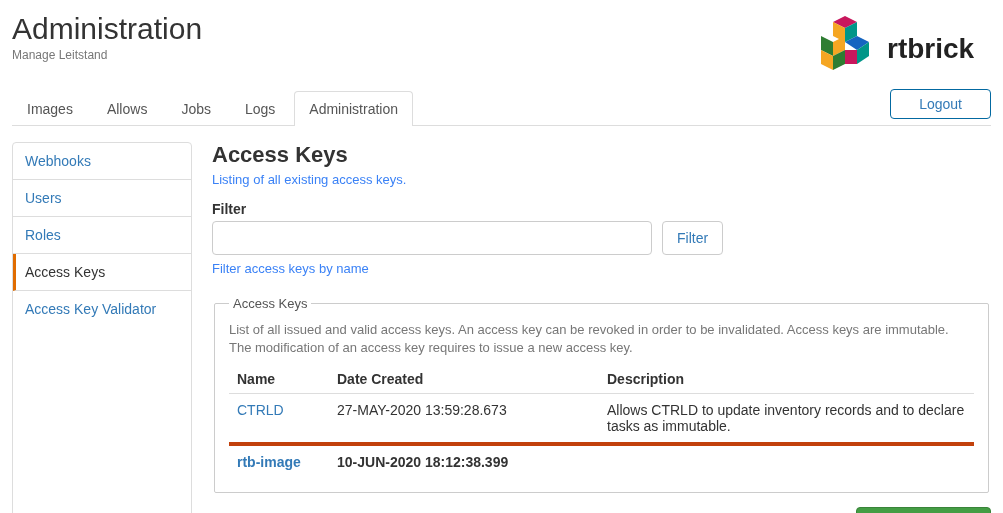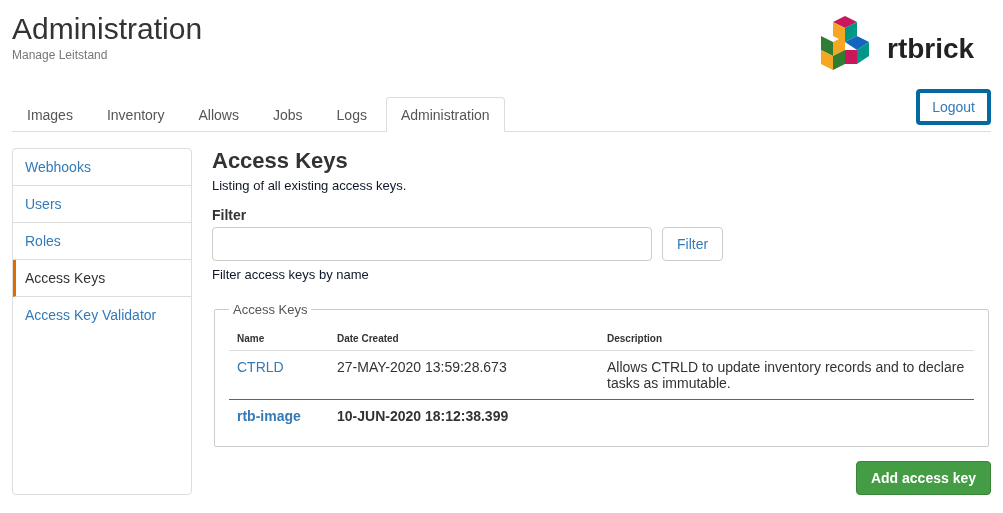--- a/index.html
+++ b/index.html
@@ -54,22 +54,22 @@
   }
   .tabs li.active {
     border-color: #ddd;
     border-bottom-color: #fff;
     background: #fff;
     border-radius: 4px 4px 0 0;
     color: #555;
   }
   .logout {
     color: #337ab7;
-    padding: 6px 12px;
-    border: 4px solid #0369a1;
+    padding: 6px 28px;
+    border: 1px solid #0369a1;
     border-radius: 4px;
     margin-bottom: 6px;
     cursor: pointer;
     font-size: 14px;
   }
   .content-row {
     display: flex;
     gap: 20px;
     margin-top: 16px;
   }
@@ -90,21 +90,21 @@
     color: #333;
     border-left: 3px solid #e06c00;
     padding-left: 9px;
   }
   .main { flex: 1; }
   .main h2 {
     font-size: 22px;
     margin: 0 0 4px 0;
     font-weight: 700;
   }
-  .muted { color: #0f172a; font-size: 13px; }
+  .muted { color: #3b82f6; font-size: 13px; }
   .filter-label { font-weight: 700; margin-top: 14px; }
   .filter-row {
     display: flex;
     gap: 10px;
     align-items: stretch;
     margin-top: 4px;
   }
   .filter-input {
     flex: 0 0 440px;
     height: 34px;
@@ -142,25 +142,25 @@
   }
   table {
     width: 100%;
     border-collapse: collapse;
   }
   th {
     text-align: left;
     font-weight: 700;
     padding: 6px 8px;
     border-bottom: 1px solid #ddd;
-    font-size: 10px;
+    font-size: 14px;
   }
   td {
     padding: 8px 8px;
-    border-bottom: 1px solid #c2410c;
+    border-bottom: 4px solid #c2410c;
     vertical-align: top;
     font-size: 14px;
   }
   tr:last-child td { border-bottom: none; font-weight: bold; }
   td a { color: #337ab7; text-decoration: none; cursor: pointer; }
   .col-name { width: 100px; }
   .col-date { width: 270px; }
   .btn-success {
     background: #449d44;
     border: 1px solid #398439;
@@ -200,21 +200,20 @@
         <polygon points="4,34 16,40 16,54 4,48" fill="#f5a623"></polygon>
       </g>
       <text x="76" y="46" font-family="Arial" font-size="28" font-weight="700" fill="#222">rtbrick</text>
     </svg>
   </div>
 </div>
 
 <div class="tabbar">
   <ul class="tabs">
     <li>Images</li>
-    <li>Inventory</li>
     <li>Allows</li>
     <li>Jobs</li>
     <li>Logs</li>
     <li class="active">Administration</li>
   </ul>
   <div class="logout">Logout</div>
 </div>
 
 <div class="content-row">
   <div class="sidebar">
@@ -231,20 +230,21 @@
 
     <div class="filter-label">Filter</div>
     <div class="filter-row">
       <input class="filter-input" type="text" value="" style="">
       <button class="btn-default">Filter</button>
     </div>
     <div class="muted" style="margin-top:6px;">Filter access keys by name</div>
 
     <fieldset>
       <legend>Access Keys</legend>
+      <div class="fieldset-desc">List of all issued and valid access keys. An access key can be revoked in order to be invalidated. Access keys are immutable. The modification of an access key requires to issue a new access key.</div>
       <table>
         <thead>
           <tr>
             <th class="col-name">Name</th>
             <th class="col-date">Date Created</th>
             <th>Description</th>
           </tr>
         </thead>
         <tbody>
           <tr>

